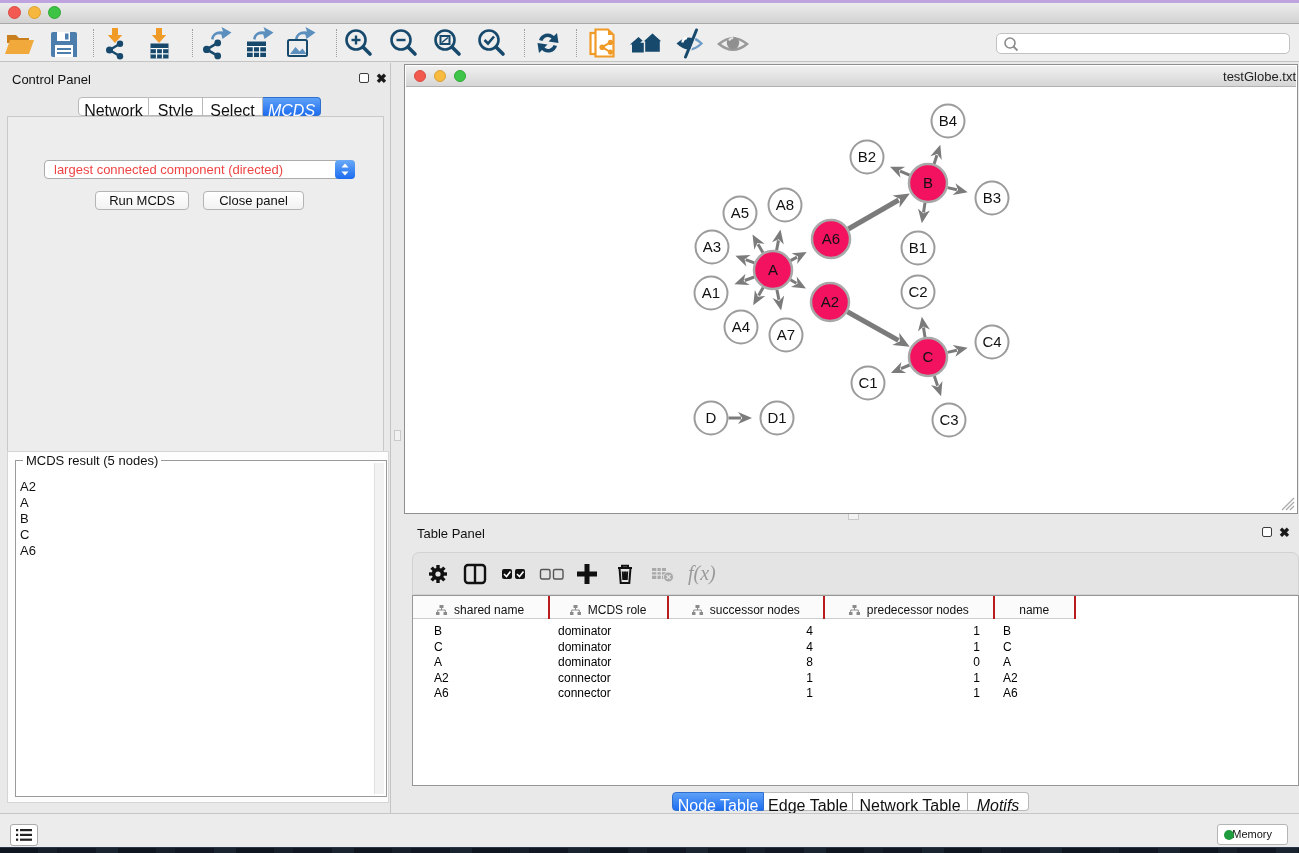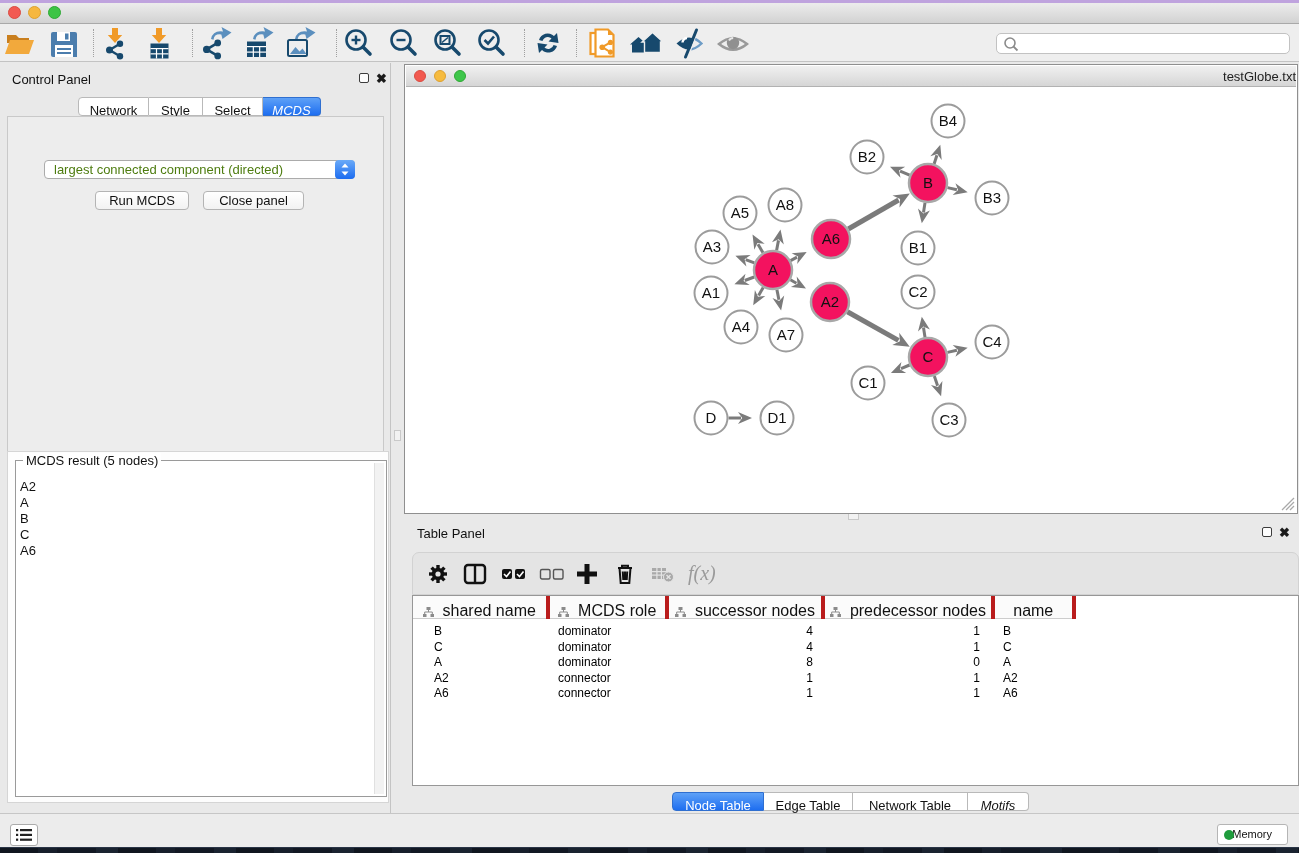--- a/index.html
+++ b/index.html
@@ -31,33 +31,33 @@
 #main { left:0; top:63px; width:1299px; height:750px; background:#e9e9e9; }
 
 
 #cpanel { left:0; top:0; width:391px; height:750px; background:#e9e9e9;
   border-right:1px solid #c4c4c4; }
 #cpanel .head { position:absolute; left:12px; top:9px; font-size:13px; color:#111; }
 .winbtns { position:absolute; font-size:13px; font-weight:bold; color:#1a1a1a; }
 .sqbtn { position:absolute; width:10px; height:10px; border:1.6px solid #3c3c3c; border-radius:2px; background:#fdfdfd; }
 
 .tabs { position:absolute; display:flex; }
-.tab { height:19px; line-height:18px; font-size:13px; color:#111; background:#fff;
+.tab { height:19px; line-height:18px; font-size:16px; color:#111; background:#fff;
   border:1px solid #b9b9b9; border-left:none; padding:4px; text-align:center; }
 .tab.first { border-left:1px solid #b9b9b9; border-radius:4px 0 0 4px; }
 .tab.last { border-radius:0 4px 4px 0;font-style:italic; }
 .tab.sel { background:linear-gradient(#5ea1f7,#1e6ef0); color:#fff; border-color:#2f6fd0; }
 
 #tabcontent { position:absolute; left:7px; top:53px; width:377px; height:336px;
   background:#ededed; border:1px solid #c9c9c9; }
 #optlabel { position:absolute; left:0; width:100%; top:18px; text-align:center;
   font-size:13px; color:#111; }
 #combo { position:absolute; left:36px; top:43px; width:311px; height:19px;
   background:#fff; border:1px solid #ababab; border-radius:4px; font-size:13px;
-  line-height:17px; padding-left:9px; color:#4d7c0f; }
+  line-height:17px; padding-left:9px; color:#ef4444; }
 #combo .step { position:absolute; right:-1px; top:-1px; width:20px; height:19px;
   border-radius:4px; background:linear-gradient(#6aaaf8,#1c6cf0); }
 .btn { position:absolute; height:19px; background:linear-gradient(#ffffff,#f2f2f2);
   border:1px solid #b4b4b4; border-radius:4px; font-size:13px; color:#111;
   text-align:center; line-height:17px; }
 
 #resultbox { position:absolute; left:7px; top:388px; width:382px; height:352px;
   background:#fdfdfd; border:1px solid #d5d5d5; }
 #fieldset { position:absolute; left:7px; top:8px; width:372px; height:337px;
   border:1px solid #9a9a9a; background:#fff; }
@@ -79,22 +79,22 @@
 #netwin .t3 { left:48px; top:4px; width:12px; height:12px; background:#3ec64a; border:1px solid #2fa835; }
 #canvas { position:absolute; left:1px; top:23px; right:1px; bottom:1px; background:#fff; }
 
 
 #tpanel { left:404px; top:457px; width:895px; height:293px; }
 #tpanel .head { position:absolute; left:13px; top:6px; font-size:13px; color:#111; }
 #ttoolbar { position:absolute; left:8px; top:32px; width:887px; height:43px;
   background:#e4e4e4; border:1px solid #d2d2d2; border-radius:7px 7px 0 0; }
 #tablebox { position:absolute; left:8px; top:75px; width:887px; height:191px;
   background:#fff; border:1px solid #979797; }
-.th { position:absolute; top:0; height:23px; line-height:29px; border-right:4px solid #b91c1c;
-  font-size:16px; color:#111; text-align:center; }
+.th { position:absolute; top:0; height:23px; line-height:29px; border-right:2px solid #b91c1c;
+  font-size:12px; color:#111; text-align:center; }
 #thead { position:absolute; left:0; top:0; width:662px; height:23px; background:#fbfbfb;
   border-bottom:1px solid #cdcdcd; }
 .trow { position:absolute; left:0; width:100%; height:16px; font-size:12px; color:#000; }
 .tc { position:absolute; top:1px; }
 .num { text-align:right; }
 
 #btabs { position:absolute; }
 
 
 #statusbar { left:0; top:813px; width:1299px; height:34px; background:#ececec;

